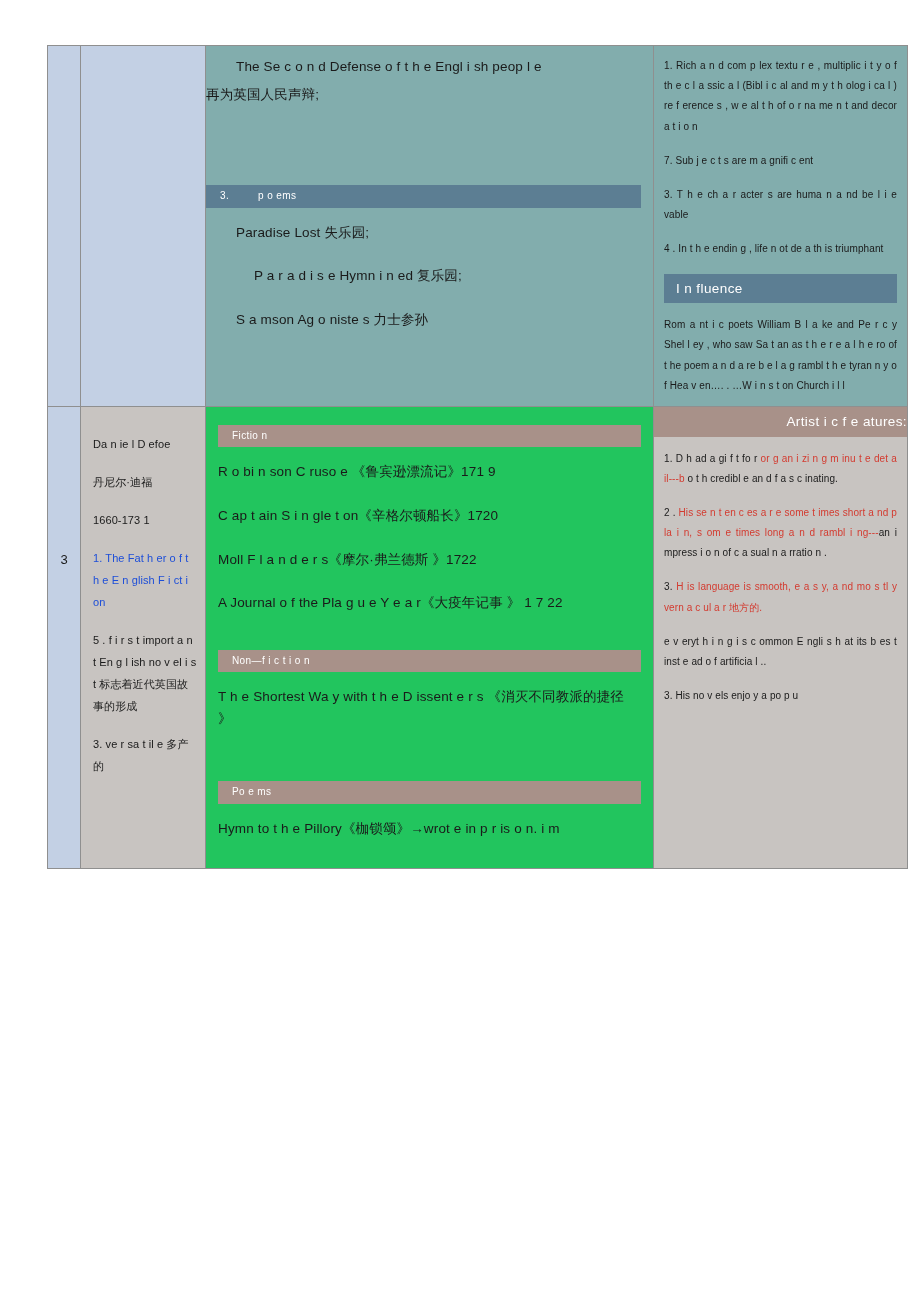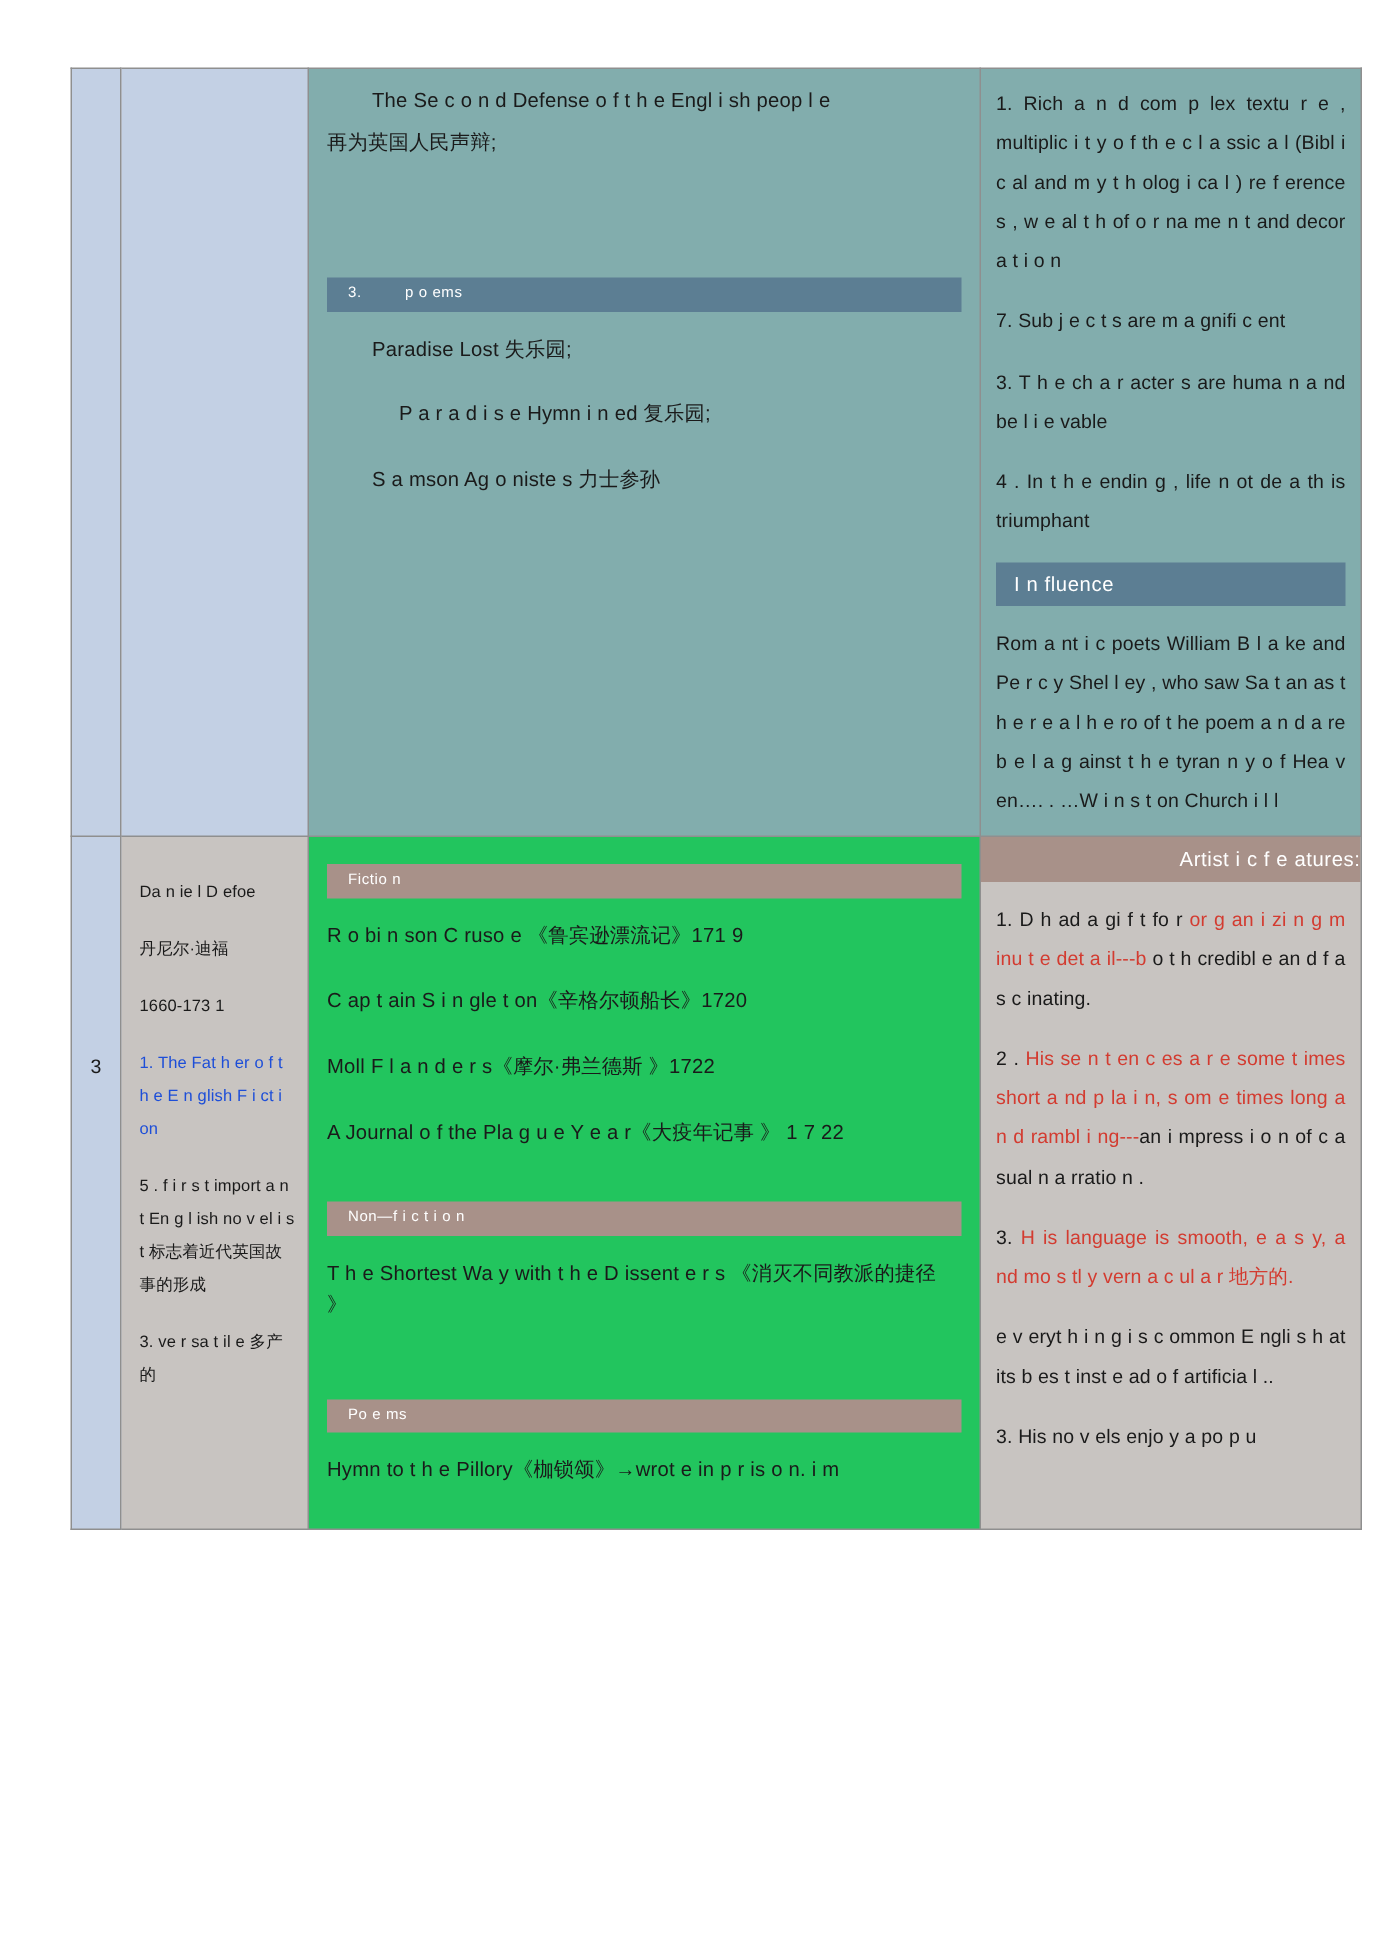--- a/index.html
+++ b/index.html
@@ -53,21 +53,21 @@
   .rownum {
     font-size: 13px;
     color: #1a1a1a;
     text-align: center;
     padding-top: 145px;
     line-height: 1.2;
   }
 
   
   .works-inner {
-    padding: 10px 12px 14px 12px;
+    padding: 10px 12px 14px 0;
   }
   .works-inner-r2 {
     padding: 4px 12px 6px 12px;
   }
   .works-line {
     font-size: 13.5px;
     color: #1a1a1a;
     line-height: 1.6;
     margin: 0 0 22px 0;
     padding-left: 30px;
@@ -95,21 +95,21 @@
   }
 
   
   .feat-inner {
     padding: 10px 10px 10px 10px;
   }
   .feat-inner-r2 {
     padding: 0 10px 10px 10px;
   }
   .feat-p {
-    font-size: 13px;
+    font-size: 10px;
     color: #1a1a1a;
     line-height: 2.02;
     margin: 0 0 14px 0;
     letter-spacing: 0.1px;
     text-align: justify;
   }
   .feat-p:last-child { margin-bottom: 0; }
   .feat-p.nm { margin-bottom: 0; }
 
   .bar-feat {
@@ -174,21 +174,21 @@
           </div>
         </td>
 
         <td class="cell-feat-r1">
           <div class="feat-inner">
             <p class="feat-p">1. Rich    a n d com p lex textu r e , multiplic i t y  o f  th e    c l a ssic a l  (Bibl i c al   and m y t h olog i ca l ) re f erence s ,   w e al t h   of   o r na me n t and decor a t i o n</p>
             <p class="feat-p">7.   Sub j e c t s are   m a gnifi c ent</p>
             <p class="feat-p">3.   T h e   ch a r acter s  are huma n   a nd be l  i  e vable</p>
             <p class="feat-p">4 . In  t h e  endin g ,  life   n ot de a th is triumphant</p>
             <div class="bar-feat bar-blue">I  n fluence</div>
-            <p class="feat-p nm">Rom a nt i  c  poets William  B l a ke and Pe r  c y Shel l ey ,   who saw Sa t an as  t h e r e a l  h e ro of  t he   poem a n d   a  re b e l  a  g ainst t  h e tyran n  y    o f  Hea  v en…. .  …W  i  n  s  t  on Church i l l</p>
+            <p class="feat-p nm">Rom a nt i  c  poets William  B l a ke and Pe r  c y Shel l ey ,   who saw Sa t an as  t h e r e a l  h e ro of  t he   poem a n d   a  re b e l  a  g rambl t  h e tyran n  y    o f  Hea  v en…. .  …W  i  n  s  t  on Church i l l</p>
           </div>
         </td>
       </tr>
 
       <tr>
         <td class="cell-num-r2">
           <div class="rownum">3</div>
         </td>
 
         <td class="cell-name-r2">

